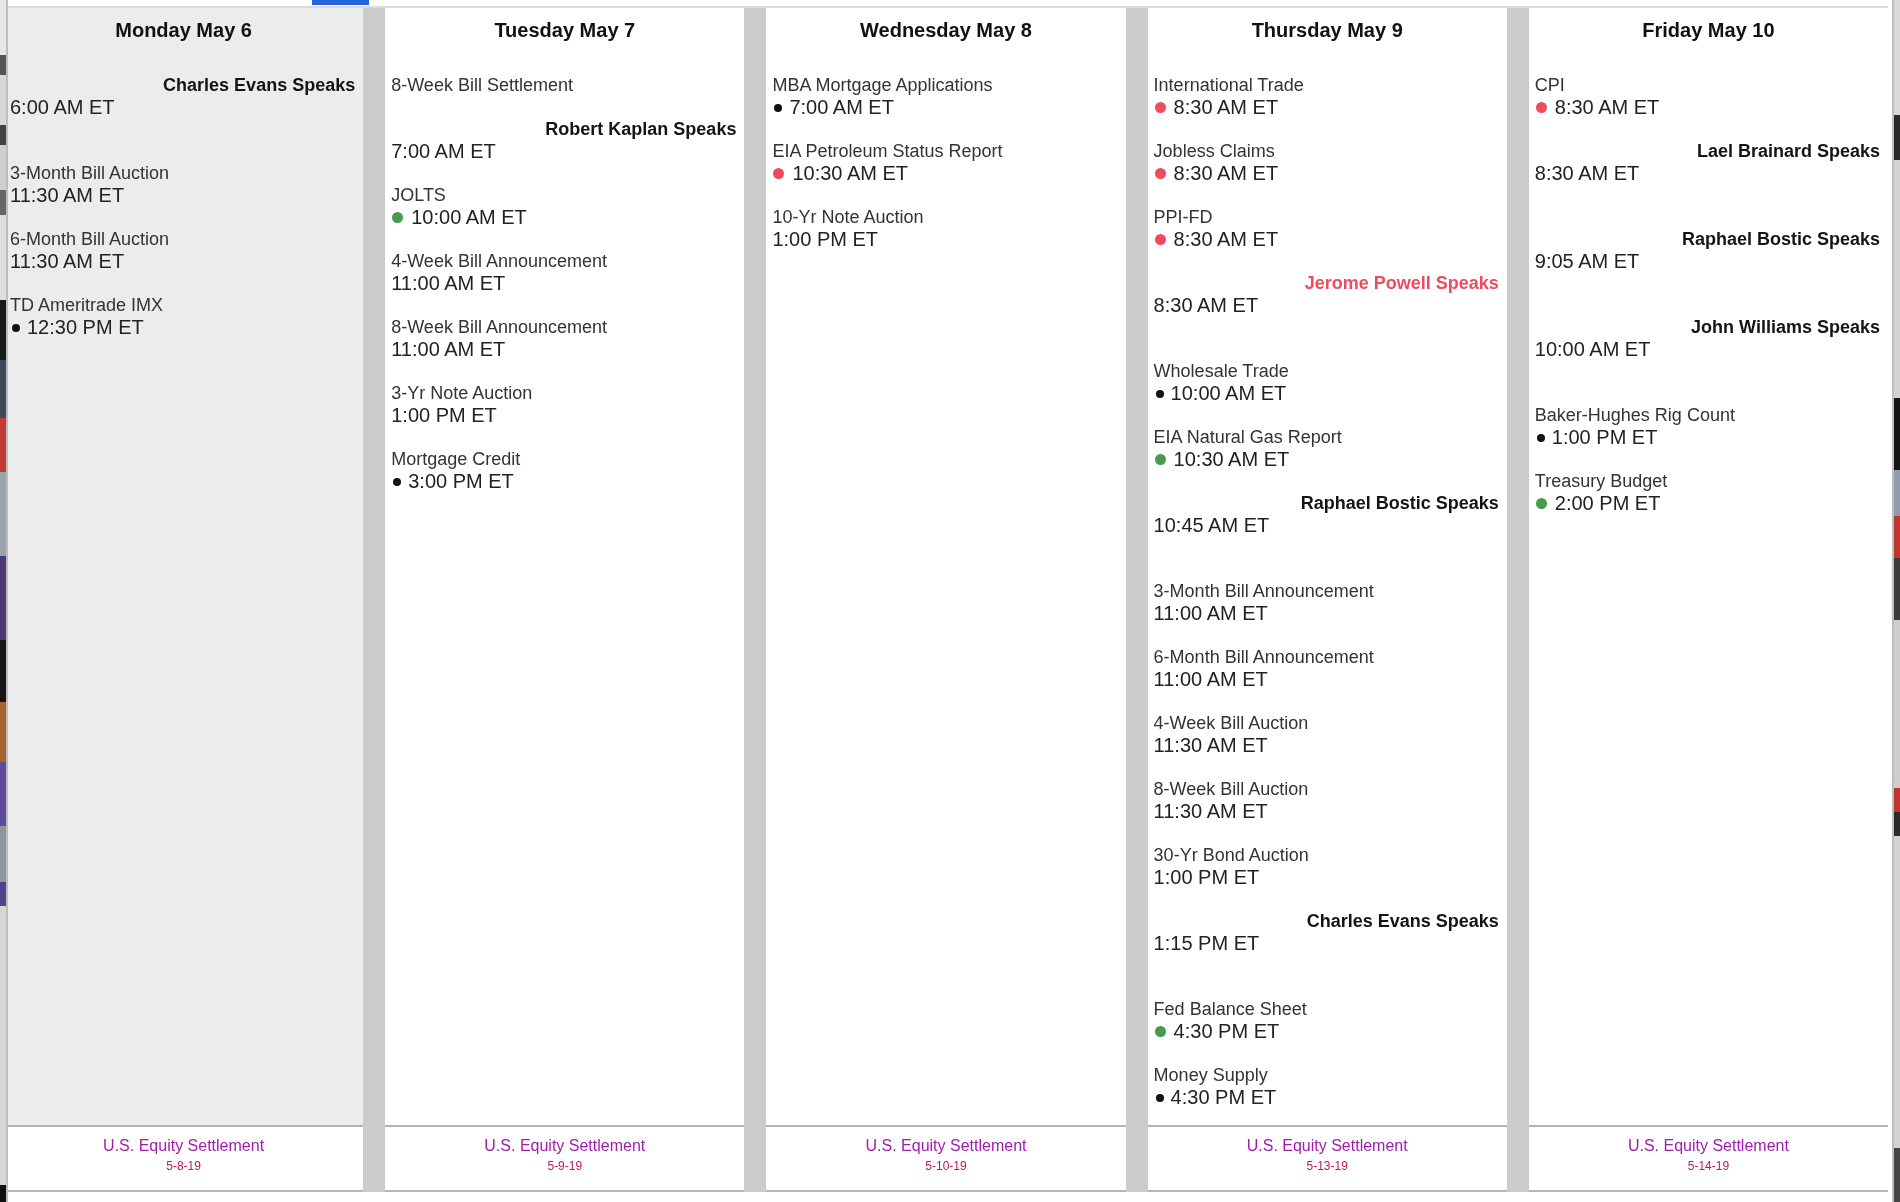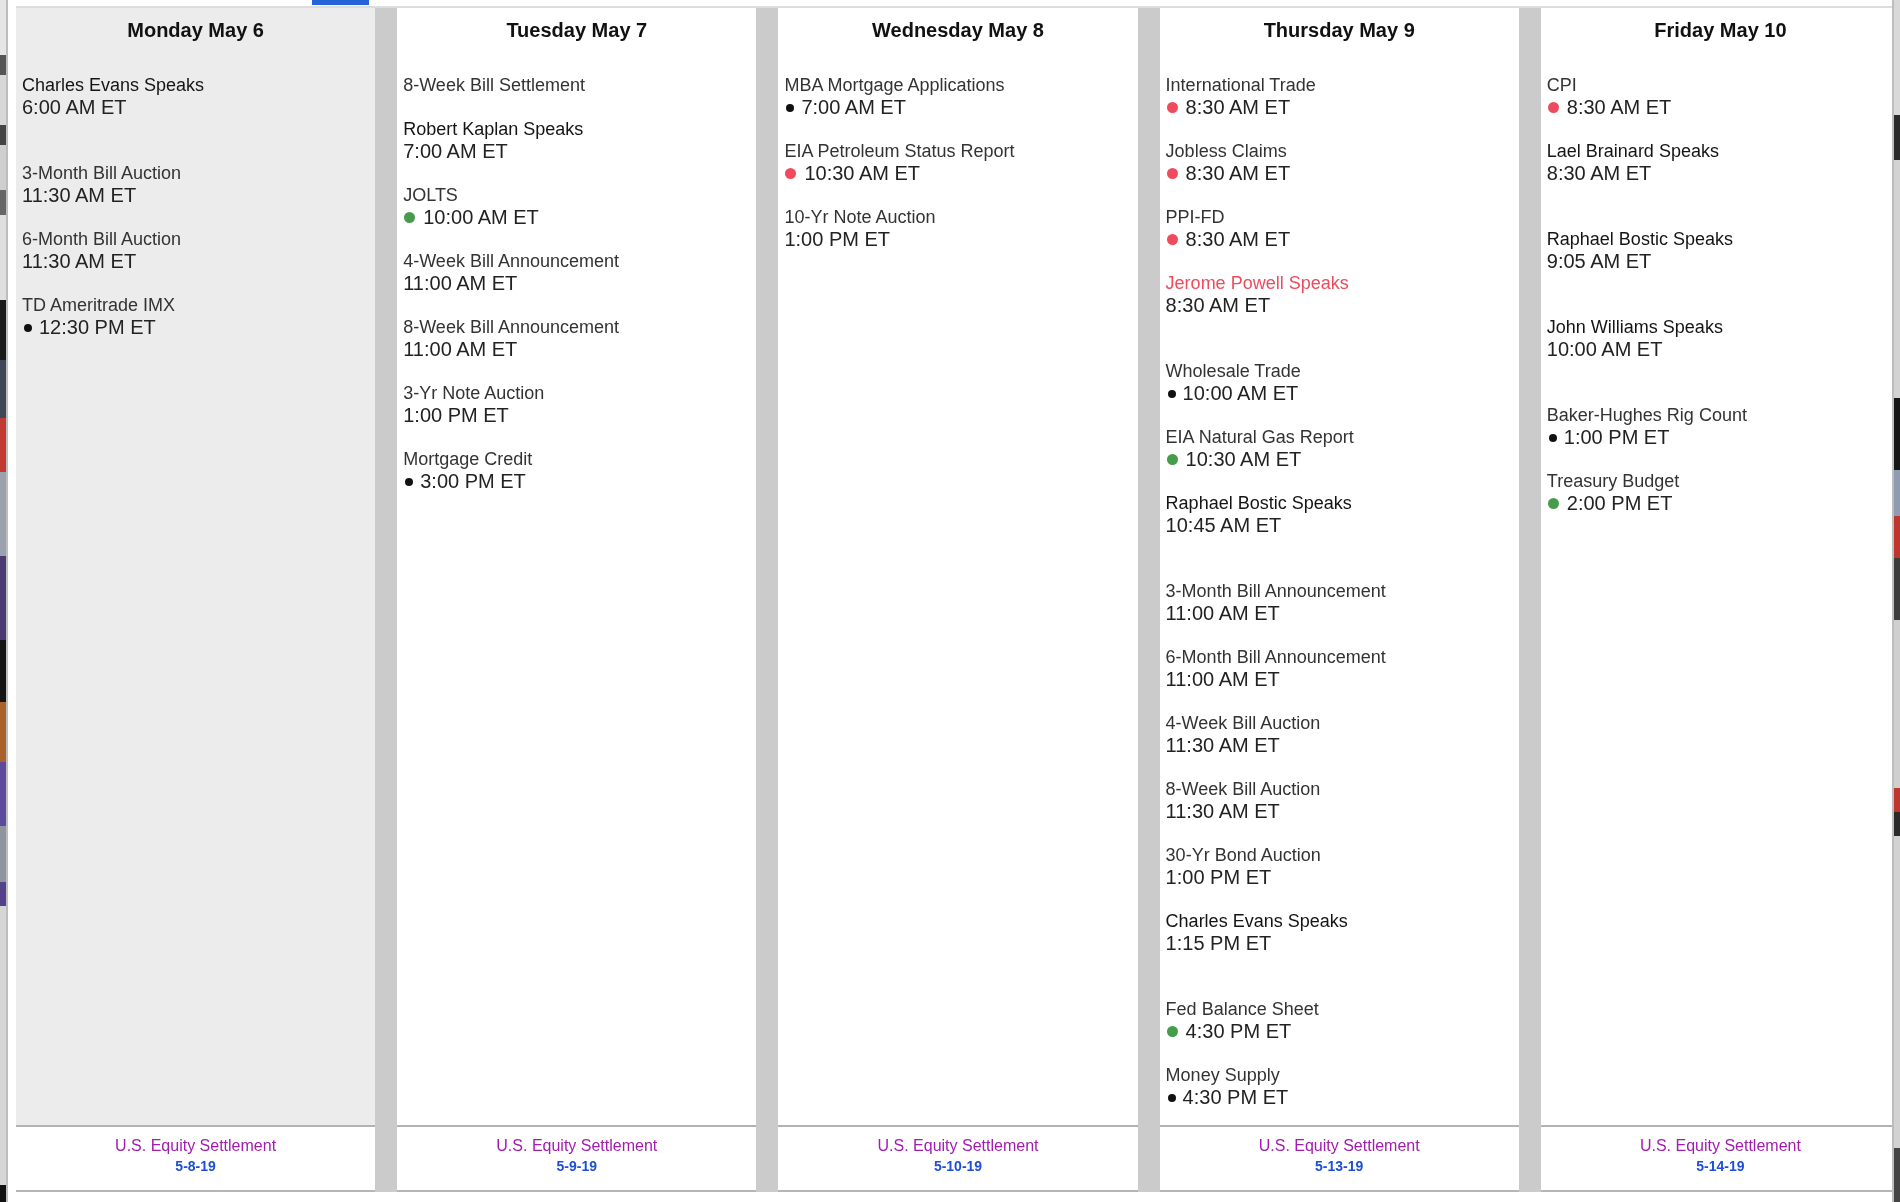--- a/index.html
+++ b/index.html
@@ -13,48 +13,48 @@
   .edge-strip.right{left:1894px;}
   .edge-strip .seg{width:100%;}
   .edge-border{position:absolute;top:0;width:2px;height:1202px;background:#bdbdbd;z-index:6;}
   .edge-border.left{left:6px;}
   .edge-border.right{left:1892px;}
   
   .top-strip{position:absolute;left:0;top:0;width:1900px;height:6px;background:#fff;z-index:4;}
   .tab-fragment{position:absolute;left:312px;top:0;width:57px;height:5px;}
   
   .calendar{
-    position:absolute;left:16px;top:6px;width:1884px;height:1186px;
+    position:absolute;left:4px;top:6px;width:1884px;height:1186px;
     box-sizing:border-box;border-top:2px solid #dcdcdc;
     background:#cbcbcb;display:flex;gap:22px;z-index:3;
   }
   .column{flex:1 1 0;display:flex;flex-direction:column;background:#fff;min-width:0;}
   .col-top{flex:1 1 auto;background:#fff;overflow:hidden;}
   .column.today .col-top{background:#ececec;}
   .day-header{
     padding-top:10px;height:24px;line-height:24px;text-align:center;
     font-size:20px;font-weight:700;color:#111;
   }
   .events{padding:32px 8px 0 6px;}
   .event{line-height:22px;}
   .event.gap1{margin-top:22px;}
   .event.gap2{margin-top:44px;}
   .event-title{font-size:18px;color:#333;white-space:nowrap;}
-  .event-title.bold{font-weight:400;color:#141414;}
+  .event-title.bold{font-weight:700;color:#141414;text-align:right;}
   .event-time{font-size:20px;color:#222;white-space:nowrap;}
   .dot{display:inline-block;border-radius:50%;vertical-align:middle;margin:-2px 8px 0 1px;}
   .dot.big{width:11px;height:11px;}
   .dot.small{width:8px;height:8px;margin:-2px 7px 0 2px;}
   .settlement{
     flex:0 0 auto;height:54px;background:#fff;text-align:center;
     border-top:2px solid #b3b3b3;border-bottom:2px solid #b5b5b5;
     padding-top:9px;box-sizing:content-box;
   }
   .settlement-label{font-size:16px;line-height:20px;color:#a21caf;}
-  .settlement-date{font-size:14px;line-height:20px;color:#1d4ed8;font-weight:bold;}
+  .settlement-date{font-size:12px;line-height:20px;color:#be185d;}
 </style>
 </head>
 <body>
 
 <div class="screen">
   <div class="top-strip">
     <div class="tab-fragment" id="tab-fragment" style="background: rgb(37, 99, 217);"></div>
   </div>
   <div class="edge-strip left" id="left-strip">
       <div class="seg" style="height: 55px; background: rgb(230, 230, 230);"></div>

